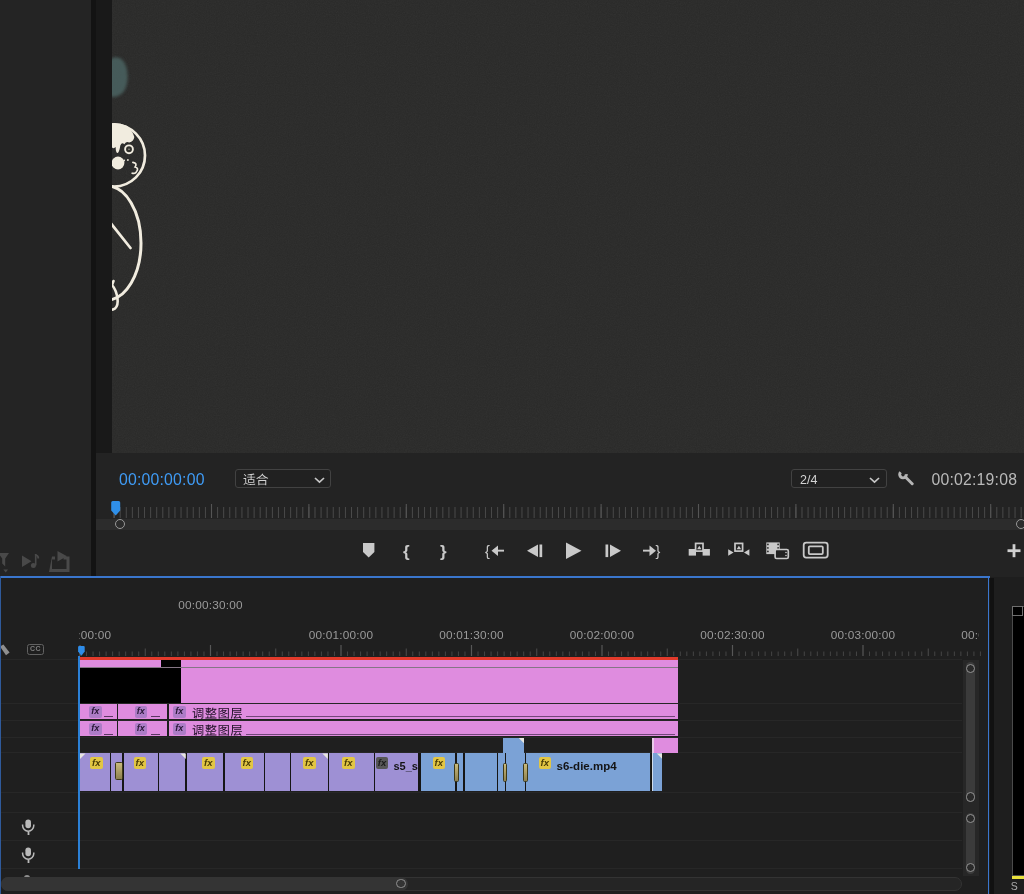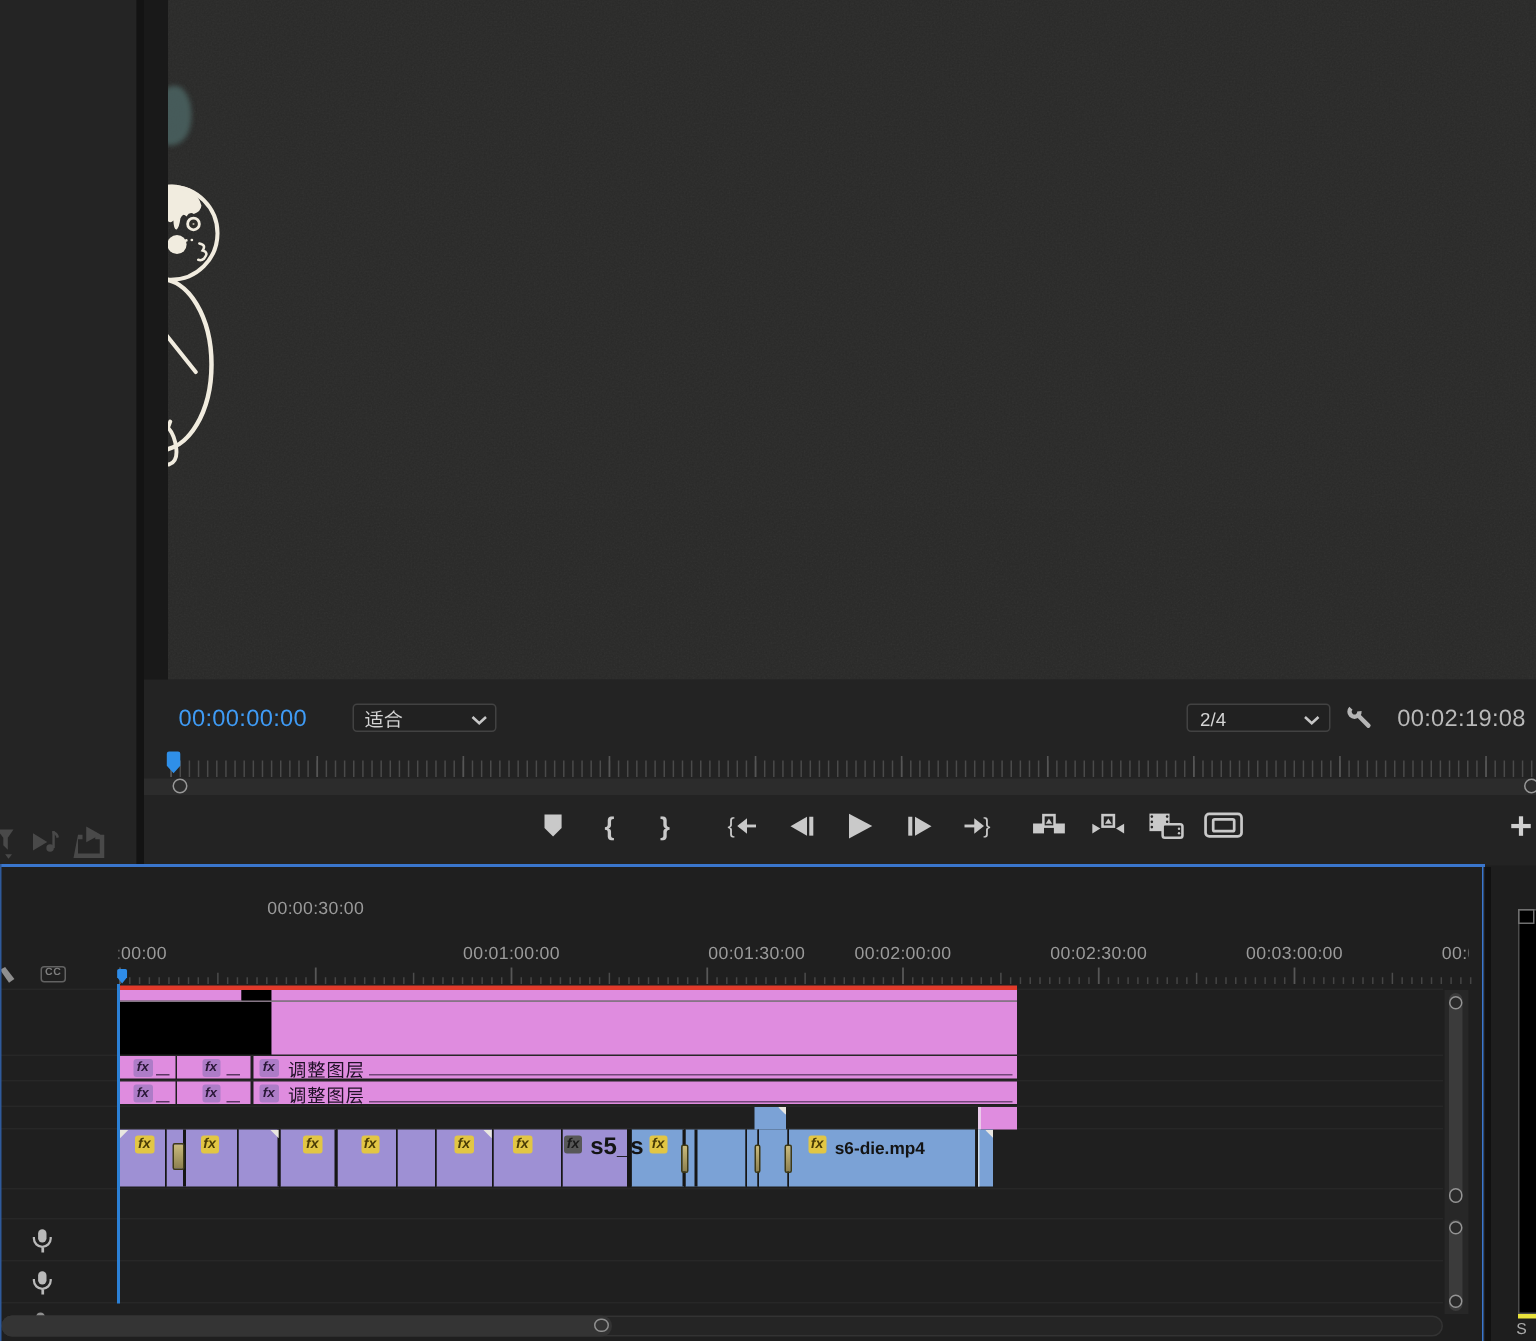--- a/index.html
+++ b/index.html
@@ -151,21 +151,21 @@
 <div style="left:0px;top:868.3px;width:962px;height:1px;background:#272727;"></div>
 <div style="left:79px;top:627.6px;width:35px;height:14px;overflow:hidden;">
       <div class="lbl" style="left:-34px;top:0;width:68px;">00:00:00:00</div>
     </div>
 <div style="left:176.5px;top:598px;width:68px;height:14px;">
       <div class="lbl" style="left:0;top:0;width:68px;">00:00:30:00</div>
     </div>
 <div style="left:307.0px;top:627.6px;width:68px;height:14px;">
       <div class="lbl" style="left:0;top:0;width:68px;">00:01:00:00</div>
     </div>
-<div style="left:437.5px;top:627.6px;width:68px;height:14px;margin-left:33px;">
+<div style="left:437.5px;top:627.6px;width:68px;height:14px;">
       <div class="lbl" style="left:0;top:0;width:68px;">00:01:30:00</div>
     </div>
 <div style="left:568.0px;top:627.6px;width:68px;height:14px;">
       <div class="lbl" style="left:0;top:0;width:68px;">00:02:00:00</div>
     </div>
 <div style="left:698.5px;top:627.6px;width:68px;height:14px;">
       <div class="lbl" style="left:0;top:0;width:68px;">00:02:30:00</div>
     </div>
 <div style="left:829.0px;top:627.6px;width:68px;height:14px;">
       <div class="lbl" style="left:0;top:0;width:68px;">00:03:00:00</div>
@@ -302,21 +302,21 @@
     </div>
 <div style="left:432.5px;top:756.8px;width:12.5px;height:12px;">
       <div class="fxy" style="position:static;width:12.5px;height:12px;">fx</div>
     </div>
 <div style="left:538.5px;top:756.8px;width:12.5px;height:12px;">
       <div class="fxy" style="position:static;width:12.5px;height:12px;">fx</div>
     </div>
 <div style="left:375.8px;top:756.8px;width:12.5px;height:12px;">
       <div class="fxd" style="position:static;width:12.5px;height:12px;">fx</div>
     </div>
-<div style="left:393.5px;top:756.2px;width:30px;height:13px;"><span class="ctx" style="font-size:16px;">s5_s</span></div>
+<div style="left:393.5px;top:756.2px;width:30px;height:13px;"><span class="ctx" style="font-size:11px;">s5_s</span></div>
 <div style="left:556.5px;top:756.2px;width:70px;height:13px;"><span class="ctx">s6-die.mp4</span></div>
 <svg style="left:77.2px;top:644.5px" width="9" height="12">
       <path d="M1.1,2.1 q0,-1.1 1.1,-1.1 h4.4 q1.1,0 1.1,1.1 v4.4 l-3.3,4.2 l-3.3,-4.2 z" fill="#2e8ce8"></path>
     </svg>
 <div style="left:78.2px;top:656px;width:1.4px;height:212.5px;background:#2b80d6;"></div>
 <div style="left:27px;top:644px;width:17px;height:10.5px;border:1.3px solid #626262;border-radius:2.5px;">
       <div style="position:static;width:100%;font-size:7px;font-weight:700;color:#7e7e7e;text-align:center;line-height:8px;letter-spacing:.4px;">CC</div>
     </div>
 <svg style="left:0;top:643.5px" width="11" height="14">
       <path d="M0,2.5 L3.4,0.6 L9.6,8.6 L6,11.2 Z" fill="#8f8f8f"></path>

